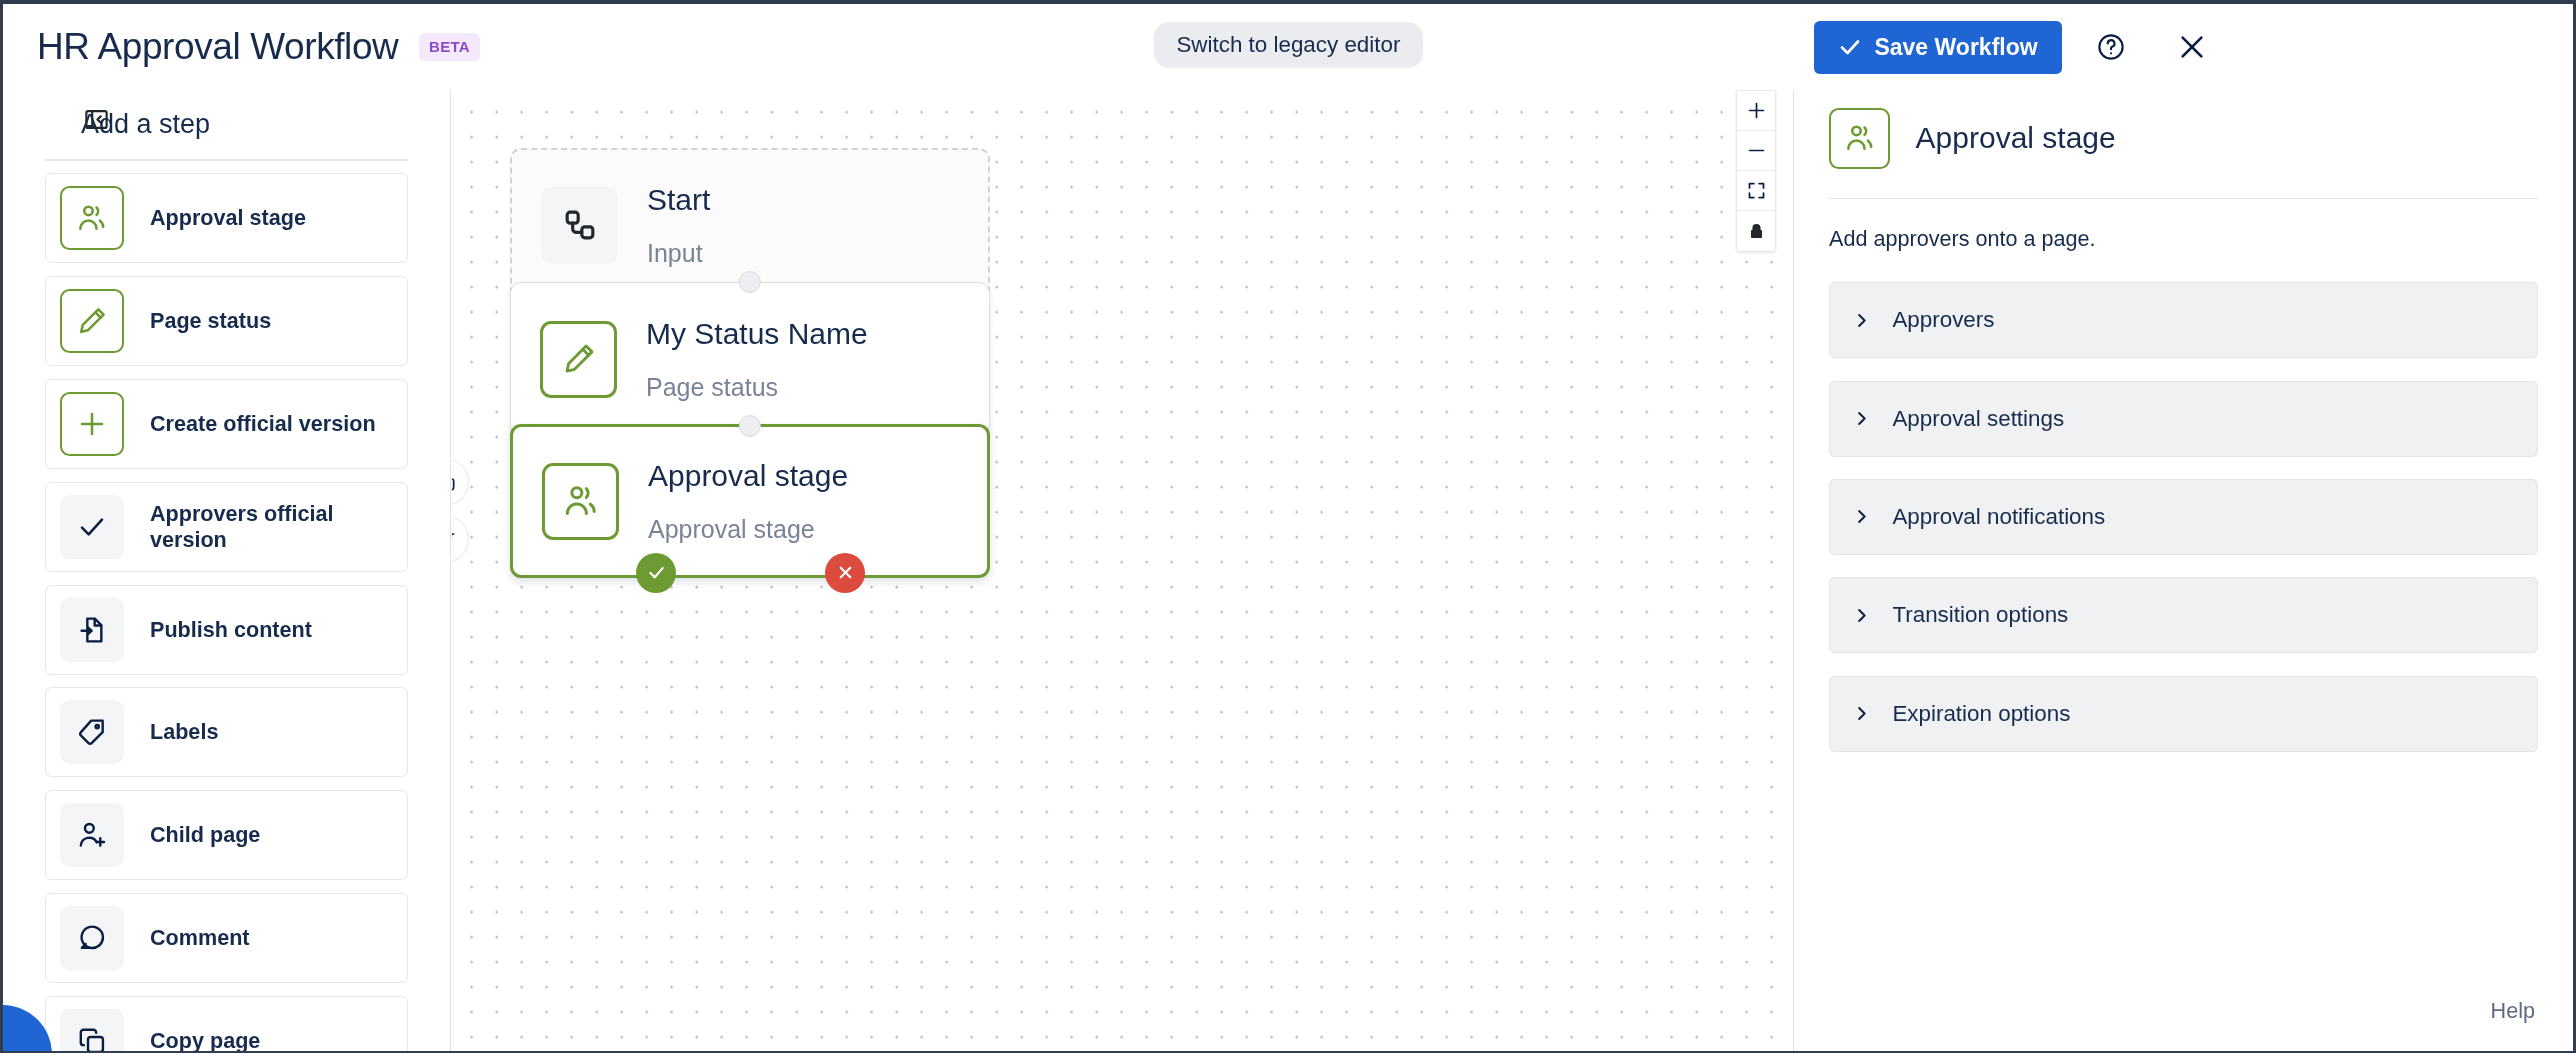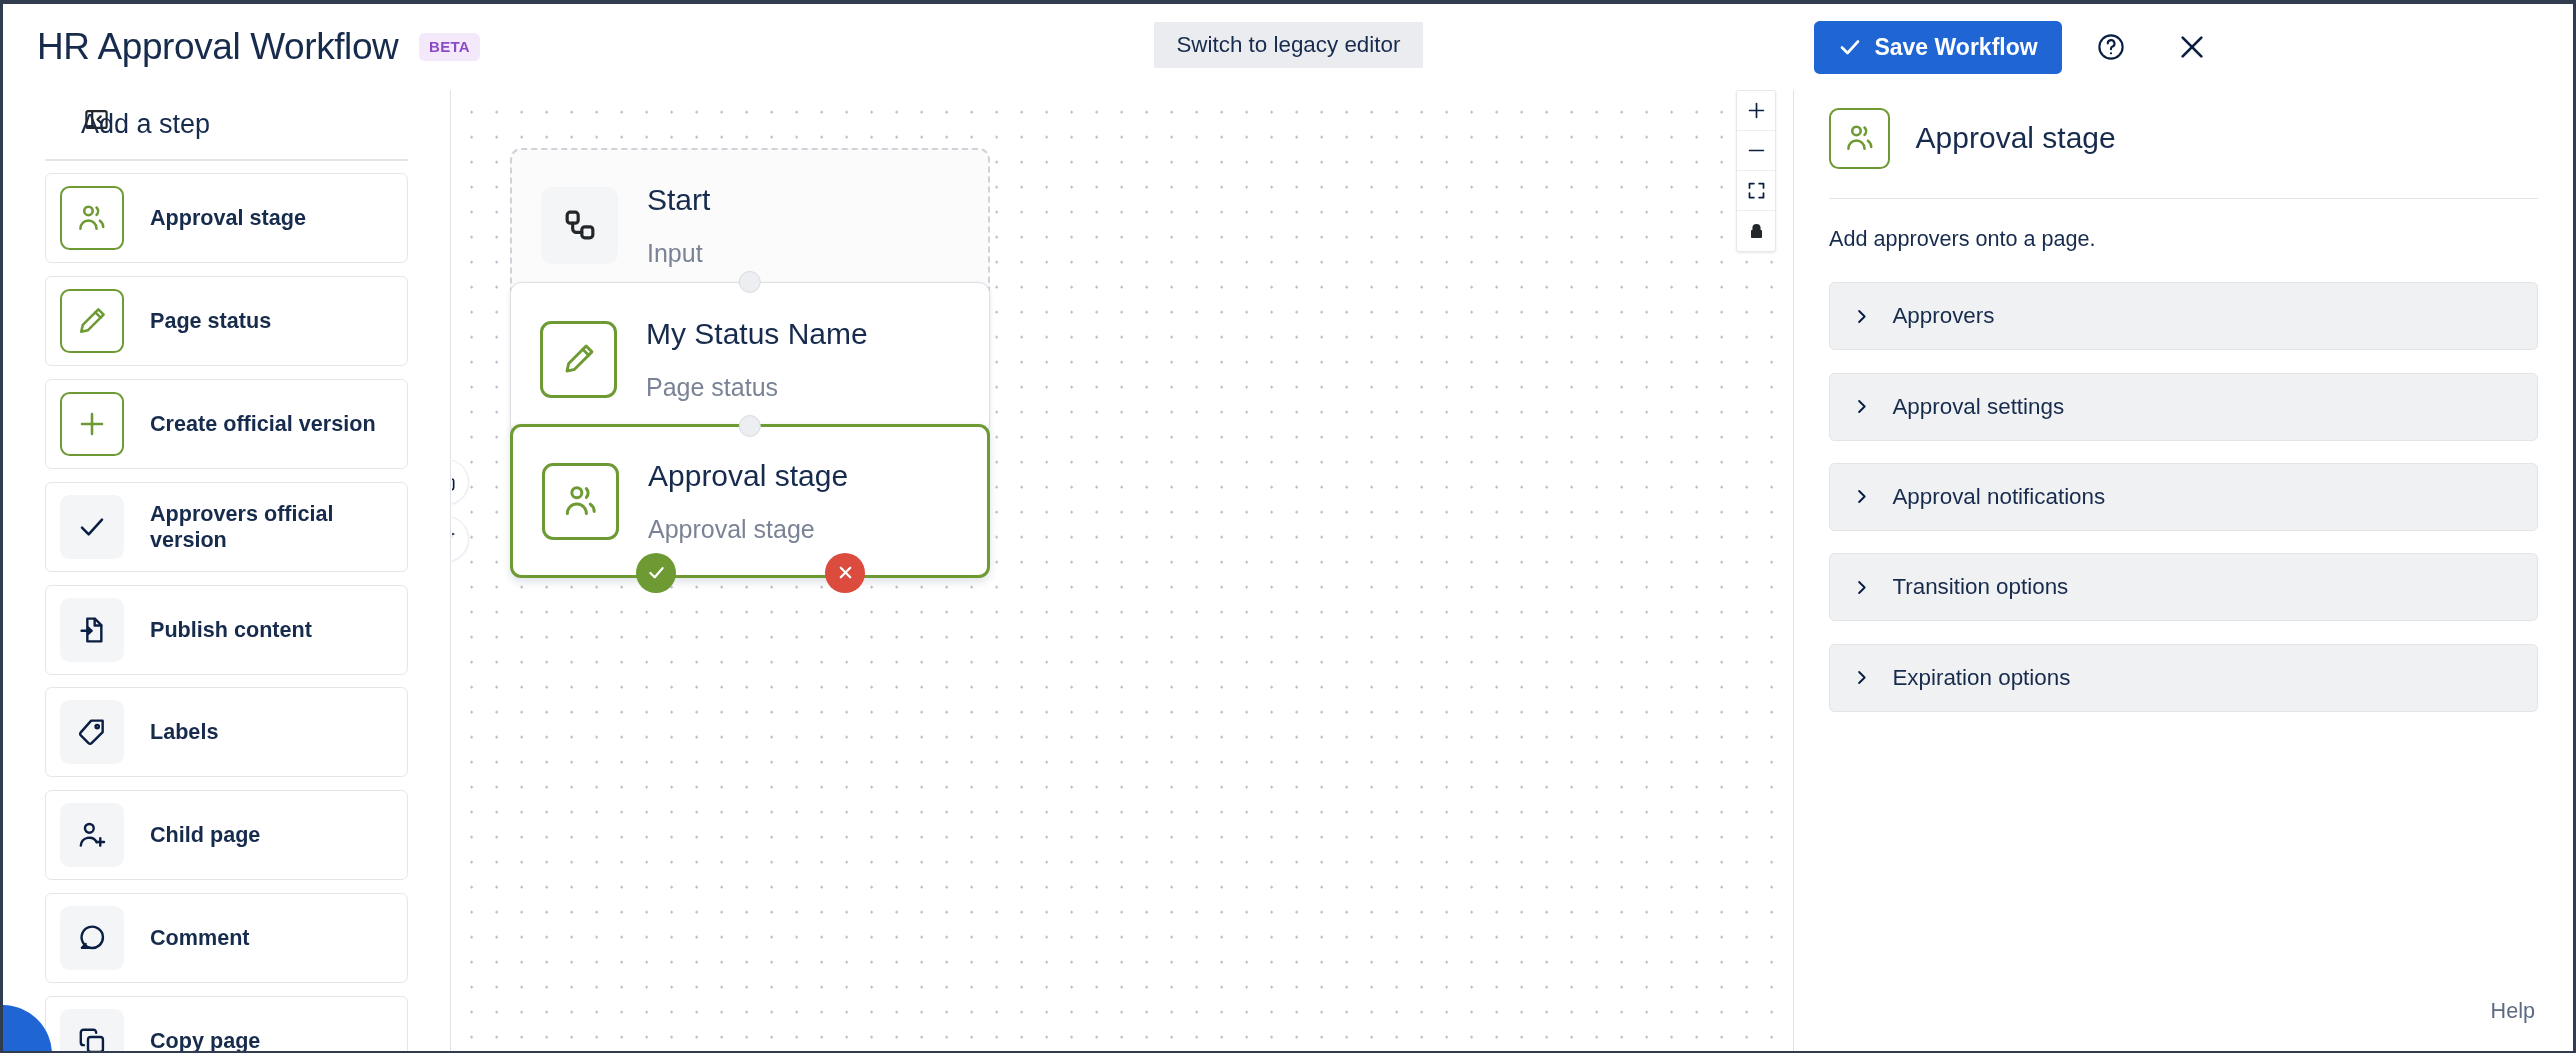--- a/index.html
+++ b/index.html
@@ -34,21 +34,21 @@
   .beta-badge {
     margin-left: 21px;
     background: #f3e9fb; color: #8c4bc6;
     font-size: 15px; font-weight: 700;
     padding: 4.8px 9.6px 5.6px; border-radius: 5.6px;
     letter-spacing: 0.3px;
   }
   .legacy-btn {
     position: absolute; left: 1151px; top: 17.6px;
     background: #ebecf0; color: #172b4d;
-    border: none; border-radius: 1px;
+    border: none; border-radius: 15px;
     font-size: 22.4px; font-family: inherit;
     padding: 10.4px 22.4px; cursor: pointer;
     white-space: nowrap;
   }
   .header-right {
     position: absolute; right: 29px; top: 0; height: 86px;
     display: flex; align-items: center; gap: 8px;
   }
   .save-btn {
     background: #1f66d4; color: #ffffff;
@@ -236,21 +236,21 @@
   }
   .panel-divider {
     height: 1.6px; background: #e4e6ea; margin: 29px 35px 0 35px;
   }
   .panel-desc {
     font-size: 21.6px; color: #172b4d;
     margin: 27px 0 0 35px;
   }
   .accordion { margin: 30px 35px 0 35px; }
   .acc-item {
-    height: 68px; margin-bottom: 22.4px;
+    height: 76px; margin-bottom: 22.4px;
     background: #f0f1f3; border: 0.8px solid #e2e4e8;
     border-radius: 5.6px;
     display: flex; align-items: center;
     padding-left: 22.4px;
     cursor: pointer;
     margin-top: 9px;
   }
   .acc-label {
     font-size: 22.4px; color: #172b4d; margin-left: 21px;
   }

